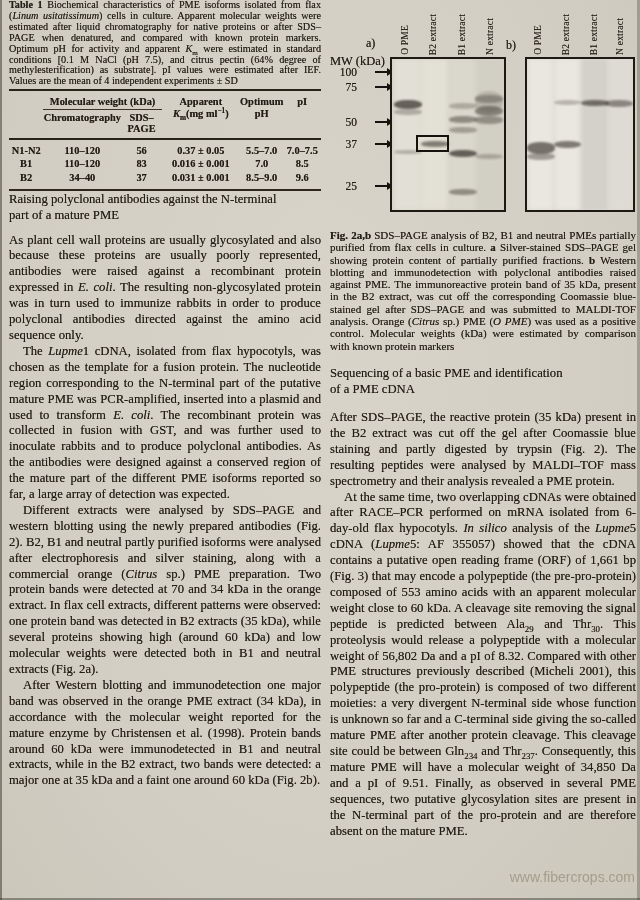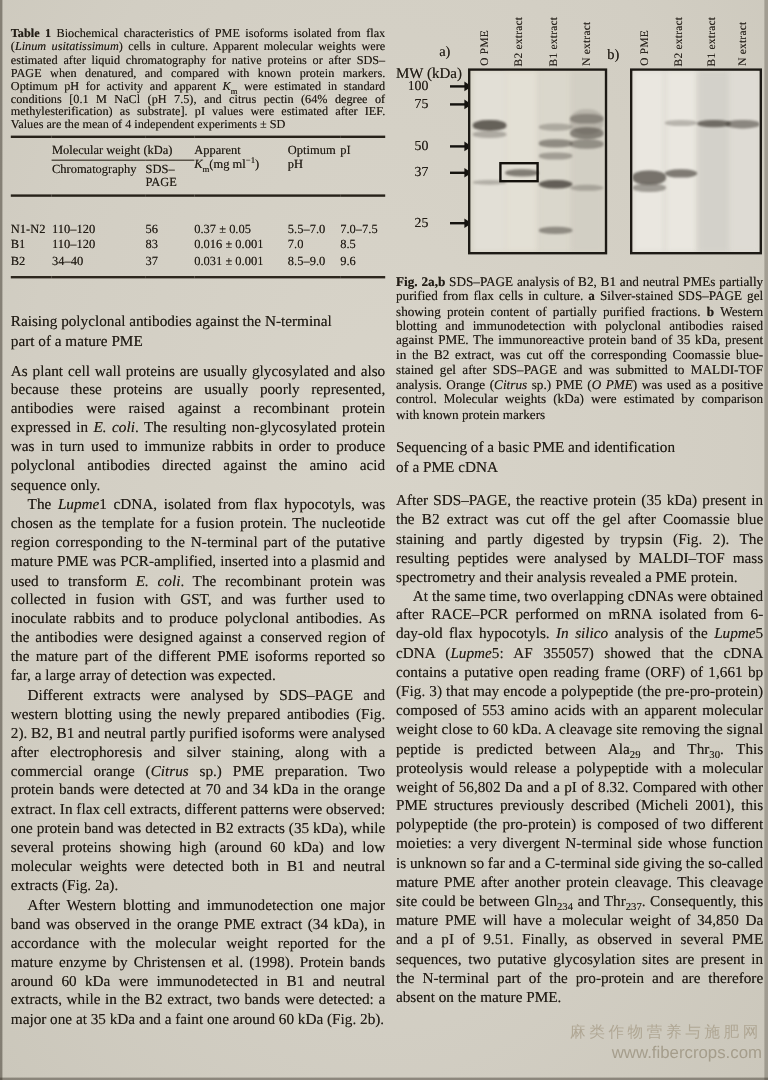--- a/index.html
+++ b/index.html
@@ -4,46 +4,46 @@
 <style>
   * { margin:0; padding:0; box-sizing:border-box; }
   html,body { width:640px; height:900px; }
   body {
     position:relative; overflow:hidden;
     background: radial-gradient(ellipse at 50% 40%, #d8d4c9 0%, #d2cec3 65%, #cbc7bb 100%);
     font-family:"Liberation Serif","DejaVu Serif",serif;
     color:#221d16;
     text-shadow:0 0 0.4px rgba(35,28,20,0.65);
   }
-  .col { position:absolute; top:24px; }
+  .col { position:absolute; top:0; }
   .col-left  { left:9px;  width:312px; }
   .col-right { left:330px; width:306px; top:6px; }
 
   
   .tbl-caption { font-size:10.2px; line-height:10.9px; text-align:justify; }
   .fig-caption { font-size:11px; line-height:12.3px; text-align:justify; margin-top:17px; }
   .i  { font-style:italic; }
   .b  { font-weight:bold; }
   .sb { vertical-align:sub;   font-size:0.70em; line-height:0; }
   .sp { vertical-align:super; font-size:0.70em; line-height:0; }
 
   
   table.data-table { width:100%; table-layout:fixed; border-collapse:collapse; margin-top:2px;
     border-top:2px solid #27221a; border-bottom:2px solid #2d271e; font-size:10.4px; }
-  .data-table th, .data-table td { text-align:left; vertical-align:top; font-weight:normal; white-space:nowrap; }
+  .data-table th, .data-table td { text-align:center; vertical-align:top; font-weight:bold; white-space:nowrap; }
   .data-table thead th { border-bottom:2px solid #27221a; padding-top:5px; padding-bottom:3px; line-height:11.5px; }
   .data-table thead th.mw-group { border-bottom:1px solid #3a342a; padding-bottom:1px; }
   .data-table thead tr.sub th { padding-top:2px; white-space:normal; }
   .data-table tbody td { padding-top:1px; line-height:12.6px; }
-  .data-table tbody tr:first-child td { padding-top:22px; }
+  .data-table tbody tr:first-child td { padding-top:5px; }
   .data-table tbody tr:last-child td { padding-bottom:4px; }
 
   
   h2.sec { font-size:12.7px; font-weight:normal; line-height:16.5px; }
-  .h-left  { margin-top:28px; margin-bottom:9px; }
+  .h-left  { margin-bottom:9px; }
   .h-right { margin-top:13px; margin-bottom:12px; }
   p.body { font-size:12.7px; line-height:15.9px; text-align:justify; }
   p.body.ind { text-indent:14px; }
 
   
   .figure-block { position:relative; height:206px; }
   .mw-axis-label { position:absolute; left:0; top:48px; font-size:12.5px; }
   .mw-row { position:absolute; left:0; width:58px; height:12px; display:flex; align-items:center; justify-content:flex-end; gap:18px; }
   .mw-num { font-size:11.5px; }
   .arrow-icon { position:relative; width:13px; height:2px; background:#15130f; flex:0 0 13px; }
@@ -210,18 +210,17 @@
   </div>
 
   <p class="fig-caption"><span class="b ">Fig. 2a,b </span><span class="">SDS–PAGE analysis of B2, B1 and neutral PMEs partially purified from flax cells in culture. </span><span class="b ">a </span><span class="">Silver-stained SDS–PAGE gel showing protein content of partially purified fractions. </span><span class="b ">b </span><span class="">Western blotting and immunodetection with polyclonal antibodies raised against PME. The immunoreactive protein band of 35 kDa, present in the B2 extract, was cut off the corresponding Coomassie blue-stained gel after SDS–PAGE and was submitted to MALDI-TOF analysis. Orange (</span><span class="i ">Citrus</span><span class=""> sp.) PME (</span><span class="i ">O PME</span><span class="">) was used as a positive control. Molecular weights (kDa) were estimated by comparison with known protein markers</span></p>
 
   <h2 class="sec h-right"><span class="">Sequencing of a basic PME and identification</span><br><span class="">of a PME cDNA</span></h2>
   <p class="body"><span class="">After SDS–PAGE, the reactive protein (35 kDa) present in the B2 extract was cut off the gel after Coomassie blue staining and partly digested by trypsin (Fig. 2). The resulting peptides were analysed by MALDI–TOF mass spectrometry and their analysis revealed a PME protein.</span></p>
   <p class="body ind"><span class="">At the same time, two overlapping cDNAs were obtained after RACE–PCR performed on mRNA isolated from 6-day-old flax hypocotyls. </span><span class="i ">In silico</span><span class=""> analysis of the </span><span class="i ">Lupme</span><span class="">5 cDNA (</span><span class="i ">Lupme</span><span class="">5: AF 355057) showed that the cDNA contains a putative open reading frame (ORF) of 1,661 bp (Fig. 3) that may encode a polypeptide (the pre-pro-protein) composed of 553 amino acids with an apparent molecular weight close to 60 kDa. A cleavage site removing the signal peptide is predicted between Ala</span><span class="sb ">29</span><span class=""> and Thr</span><span class="sb ">30</span><span class="">. This proteolysis would release a polypeptide with a molecular weight of 56,802 Da and a pI of 8.32. Compared with other PME structures previously described (Micheli 2001), this polypeptide (the pro-protein) is composed of two different moieties: a very divergent N-terminal side whose function is unknown so far and a C-terminal side giving the so-called mature PME after another protein cleavage. This cleavage site could be between Gln</span><span class="sb ">234</span><span class=""> and Thr</span><span class="sb ">237</span><span class="">. Consequently, this mature PME will have a molecular weight of 34,850 Da and a pI of 9.51. Finally, as observed in several PME sequences, two putative glycosylation sites are present in the N-terminal part of the pro-protein and are therefore absent on the mature PME.</span></p>
 </div>
 
 <div class="watermark">
-  <span class="wm-cn">麻类作物营养与施肥网</span>
   <span class="wm-url">www.fibercrops.com</span>
 </div>
 <div class="edge edge-left"></div>
 <div class="edge edge-right"></div>
 <div class="edge edge-bottom"></div>
 
 </body></html>

